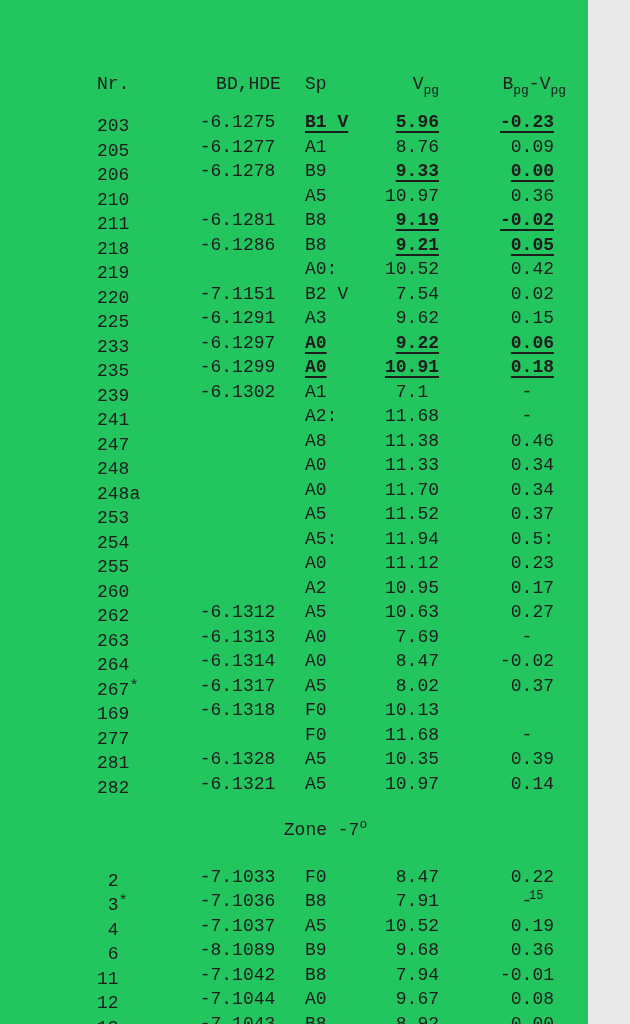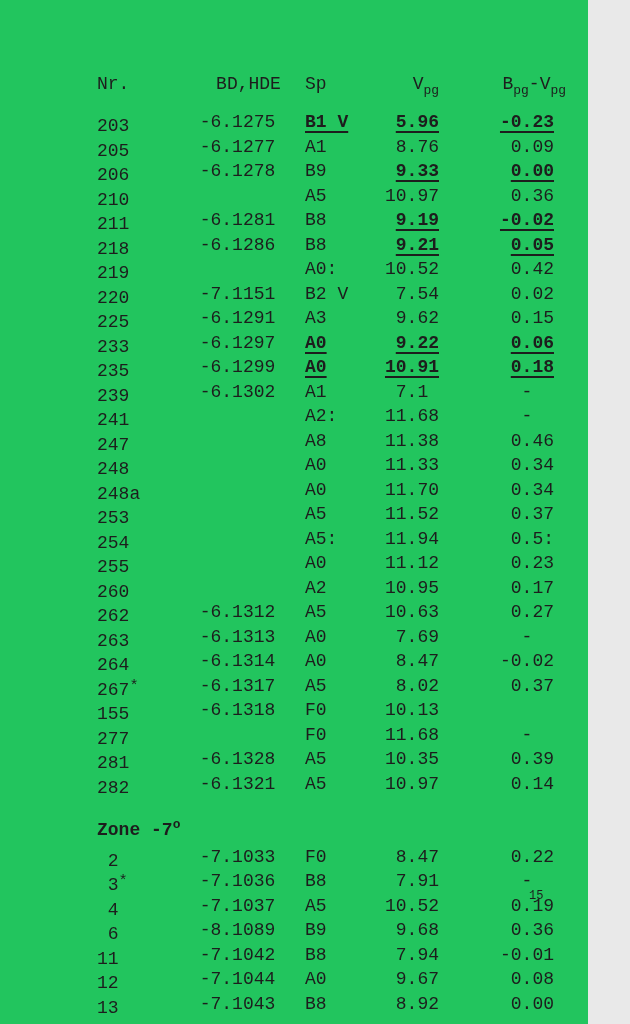--- a/index.html
+++ b/index.html
@@ -42,24 +42,25 @@
     text-underline-offset: 4px;
     text-decoration-thickness: 1.5px;
     font-weight: bold;
   }
   .star {
     font-size: 0.85em;
     vertical-align: 5px;
     letter-spacing: 0;
   }
   .zone-title {
-    font-weight: bold;
+    font-weight: normal;
     margin-top: 17px;
-    margin-bottom: 6px;
+    margin-bottom: 26px;
     line-height: 20.5px;
+    text-align: center;
   }
   .page-number {
     position: absolute;
     left: 529px;
     top: 889px;
     font-size: 12px;
     color: #1d1d1d;
   }
 </style>
 </head>
@@ -263,21 +264,21 @@
 
   <div class="t-row">
     <div class="c-nr"><span>267</span><span class="star">*</span></div>
     <div class="c-bd"><span>-6.1317</span></div>
     <div class="c-sp"><span>A5</span></div>
     <div class="c-vpg"><span>8.02</span></div>
     <div class="c-bv"><span>0.37</span></div>
   </div>
 
   <div class="t-row">
-    <div class="c-nr"><span>155</span><span class="star"></span></div>
+    <div class="c-nr"><span>169</span><span class="star"></span></div>
     <div class="c-bd"><span>-6.1318</span></div>
     <div class="c-sp"><span>F0</span></div>
     <div class="c-vpg"><span>10.13</span></div>
   </div>
 
   <div class="t-row">
     <div class="c-nr"><span>277</span><span class="star"></span></div>
     <div class="c-bd"><span></span></div>
     <div class="c-sp"><span>F0</span></div>
     <div class="c-vpg"><span>11.68</span></div>

